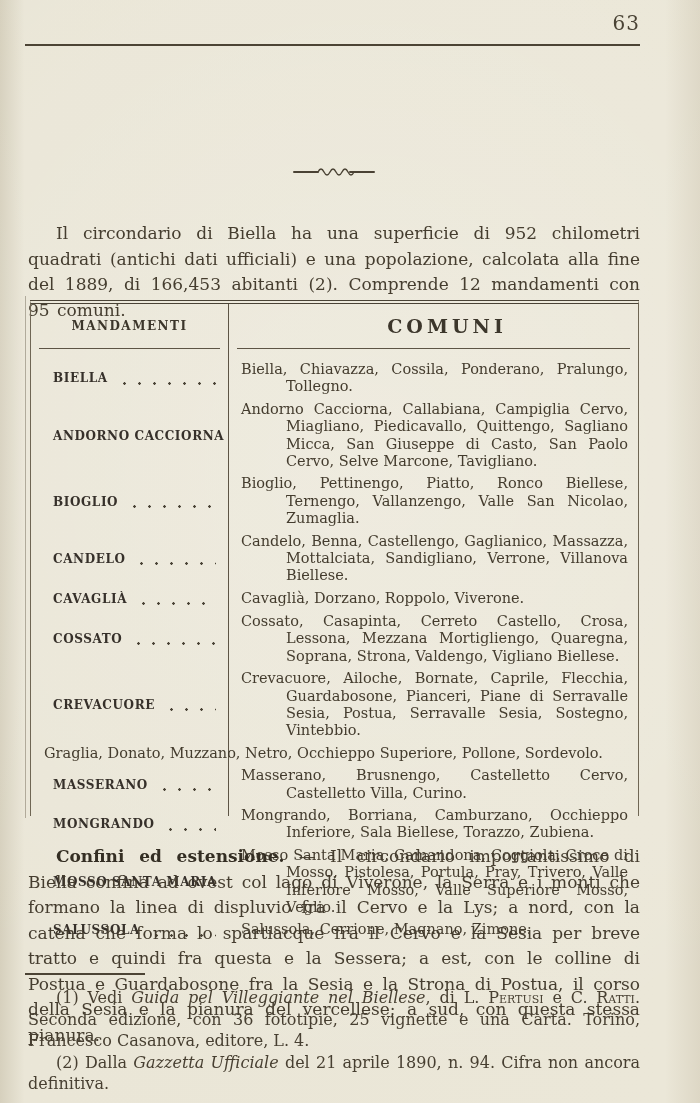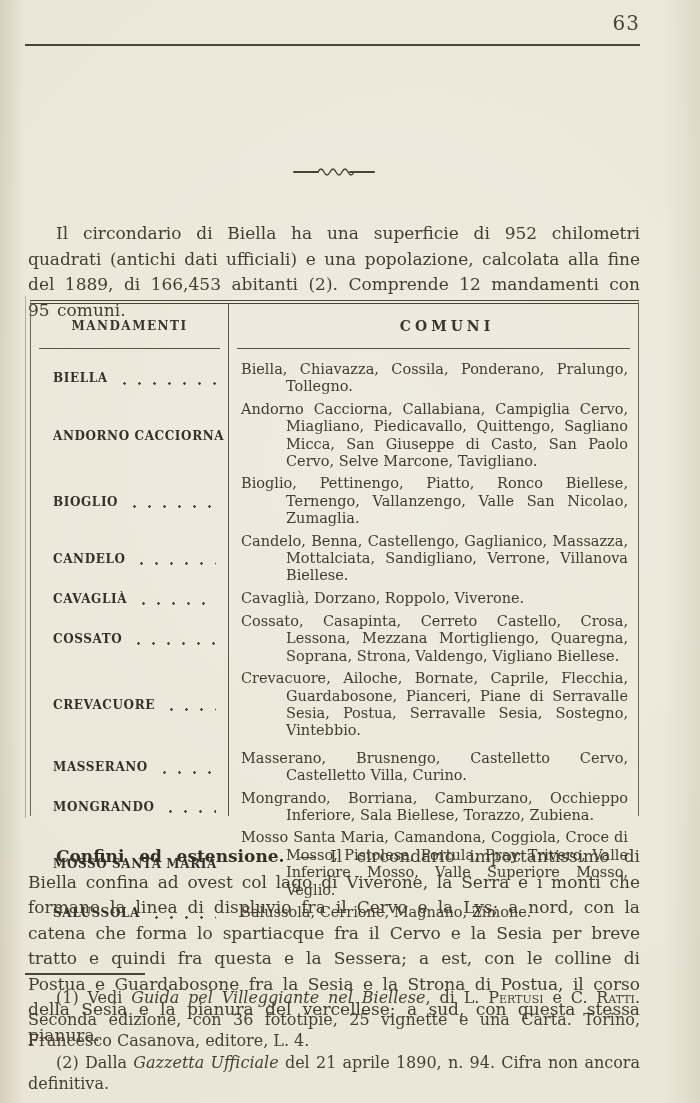--- a/index.html
+++ b/index.html
@@ -59,21 +59,21 @@
     background:rgba(90,80,60,0.40);
   }
   .col-divider{
     position:absolute;left:197px;top:0;bottom:0;width:1px;background:#5d5445;
   }
   .thead{display:flex;height:44px;align-items:center;}
   .th{
     font-weight:bold;color:#3c362b;text-align:center;
   }
   .th1{width:197px;font-size:12px;letter-spacing:1.5px;}
-  .th2{flex:1;font-size:14px;letter-spacing:4px;margin-left:28px;}
+  .th2{flex:1;font-size:19px;letter-spacing:4px;margin-left:28px;}
   .hrule-left{position:absolute;top:44px;left:8px;width:181px;height:1px;background:#5d5445;}
   .hrule-right{position:absolute;top:44px;left:206px;right:8px;height:1px;background:#5d5445;}
 
   .rows{position:absolute;top:57px;left:0;right:0;}
   .trow{display:flex;margin-bottom:5px;}
   .cell-l{
     width:197px;box-sizing:border-box;
     padding:1px 12px 0 22px;
     display:flex;align-items:center;gap:8px;
   }
@@ -172,20 +172,21 @@
           <div class="cell-r">Cossato, Casapinta, Cerreto Castello, Crosa, Lessona, Mezzana Mortigliengo, Quaregna, Soprana, Strona, Valdengo, Vigliano Biellese.</div>
         </div>
         <div class="trow">
           <div class="cell-l">
             <span class="mand">CREVACUORE</span>
             <span class="leader"></span>
           </div>
           <div class="cell-r">Crevacuore, Ailoche, Bornate, Caprile, Flecchia, Guardabosone, Pianceri, Piane di Serravalle Sesia, Postua, Serravalle Sesia, Sostegno, Vintebbio.</div>
         </div>
         <div class="trow">
+          <div class="cell-r">Graglia, Donato, Muzzano, Netro, Occhieppo Superiore, Pollone, Sordevolo.</div>
         </div>
         <div class="trow">
           <div class="cell-l">
             <span class="mand">MASSERANO</span>
             <span class="leader"></span>
           </div>
           <div class="cell-r">Masserano, Brusnengo, Castelletto Cervo, Castelletto Villa, Curino.</div>
         </div>
         <div class="trow">
           <div class="cell-l">

